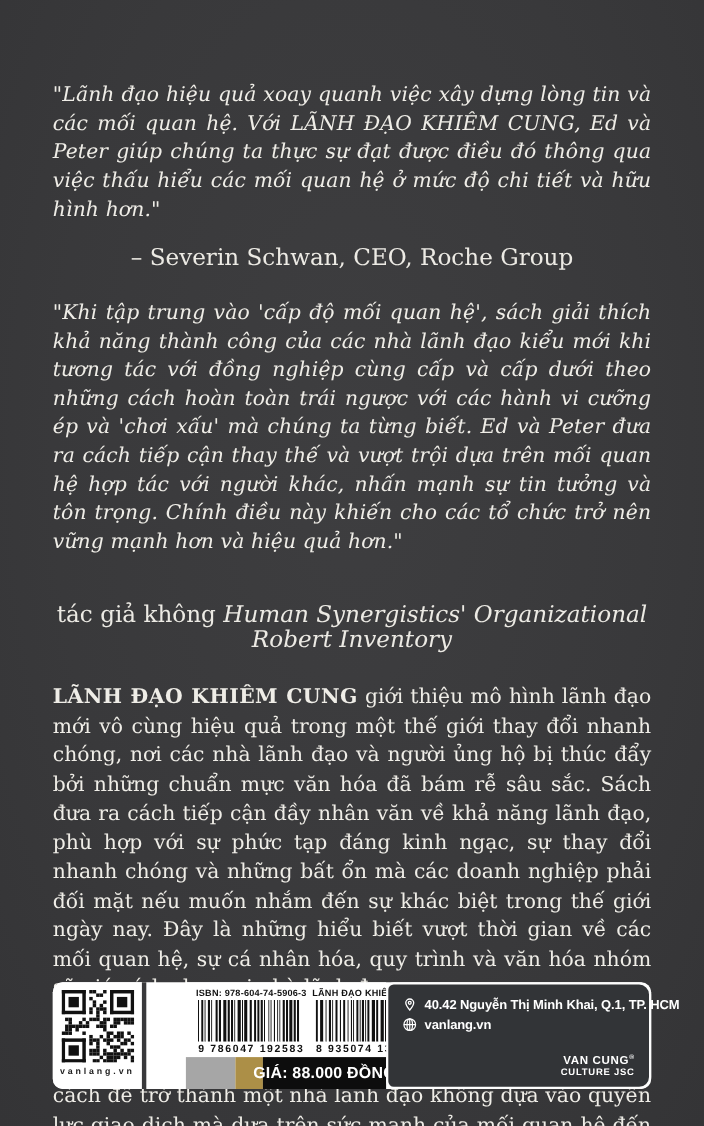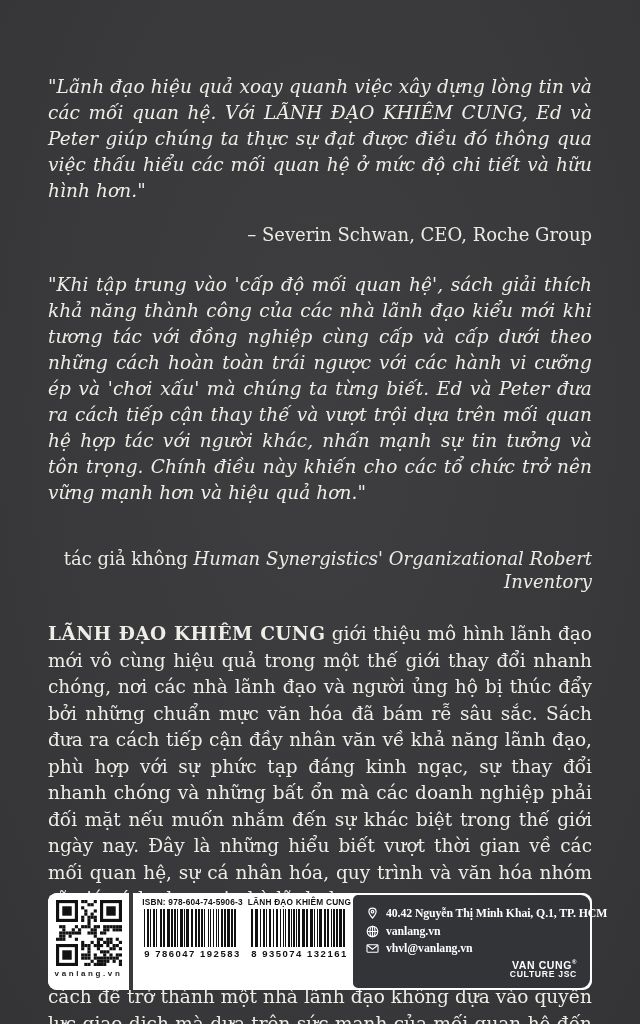--- a/index.html
+++ b/index.html
@@ -10,21 +10,21 @@
     color:#efede7;
   }
   .content{position:absolute;left:48px;right:48px;top:0;}
   .quote{
     font-style:italic;font-size:18.5px;line-height:26px;
     text-align:justify;letter-spacing:.1px;
   }
   .quote-1{margin-top:74px;}
   .quote-2{margin-top:26px;}
   .attribution{
-    text-align:right;font-size:18px;line-height:23px;margin-top:5px;
+    text-align:center;font-size:21px;line-height:23px;margin-top:5px;
     color:#eceae4;
   }
   .attribution .book-title{font-style:italic;}
   .body-para{
     font-size:18.5px;line-height:26.5px;text-align:justify;margin-top:28px;
     color:#efede7;
   }
   .body-para.second{margin-top:13px;}
   .lead-title{font-weight:700;letter-spacing:.4px;}
   
@@ -38,21 +38,21 @@
     display:flex;flex-direction:column;align-items:center;justify-content:flex-start;
     padding-top:7px;
   }
   .qr-box{width:66px;height:66px;background:#fff;}
   .qr-caption{
     font-size:8px;font-weight:700;color:#1c1c1c;letter-spacing:2.6px;
     margin-top:3px;white-space:nowrap;
   }
   .panel-divider{width:4px;background:#39393b;}
   .barcode-panel{
-    flex:1;display:flex;background:#fff;min-width:0;
+    flex:1;display:flex;flex-direction:column;background:#fff;min-width:0;margin-left:36px;
   }
   .barcode-row{
     flex:1;display:flex;justify-content:space-between;
     padding:4px 8px 2px 10px;gap:8px;
   }
   .barcode-group{width:99px;display:flex;flex-direction:column;align-items:center;}
   .barcode-label{
     font-size:8.3px;font-weight:700;color:#111;white-space:nowrap;
     letter-spacing:.2px;margin-bottom:2px;
   }
@@ -72,21 +72,20 @@
   }
   .contact-panel{
     width:241px;box-sizing:border-box;background:#323437;
     border:2px solid #fdfdfd;border-radius:7px 11px 11px 7px;
     position:relative;padding:10px 10px 8px 13px;color:#fff;
   }
   .contact-line{
     display:flex;align-items:center;gap:7px;
     font-size:11.8px;font-weight:700;line-height:17.5px;white-space:nowrap;
     letter-spacing:-.1px;
-    font-family:Liberation Serif, serif;
   }
   .contact-line .cicon{width:13px;height:13px;flex:0 0 13px;display:inline-flex;}
   .contact-line .cicon svg{width:13px;height:13px;}
   .vl-logo{
     position:absolute;right:13px;bottom:9px;text-align:right;color:#fff;
     line-height:10px;
   }
   .vl-logo .l1{font-size:10.5px;font-weight:700;letter-spacing:.6px;}
   .vl-logo .reg{font-size:6px;vertical-align:super;}
   .vl-logo .l2{font-size:8.6px;font-weight:700;letter-spacing:.7px;}
@@ -412,29 +411,20 @@
       <div class="contact-line">
         <span class="cicon">
           <svg viewBox="0 0 13 13" fill="none" stroke="#fff" stroke-width="1.1">
             <circle cx="6.5" cy="6.5" r="5.3"></circle>
             <path d="M1.2 6.5h10.6M6.5 1.2v10.6"></path>
             <ellipse cx="6.5" cy="6.5" rx="2.5" ry="5.3"></ellipse>
           </svg>
         </span>
         <span>vanlang.vn</span>
       </div>
-      <div class="contact-line">
-        <span class="cicon">
-          <svg viewBox="0 0 13 13" fill="none" stroke="#fff" stroke-width="1.1">
-            <rect x="1" y="2.8" width="11" height="7.4" rx="0.8"></rect>
-            <path d="M1.3 3.2l5.2 4 5.2-4"></path>
-          </svg>
-        </span>
-        <span>vhvl@vanlang.vn</span>
-      </div>
       <div class="vl-logo">
         <div class="l1"><span>VAN CUNG</span><span class="reg">®</span></div>
         <div class="l2">CULTURE JSC</div>
       </div>
     </div>
 
   </div>
 </div>
 
 </body></html>

